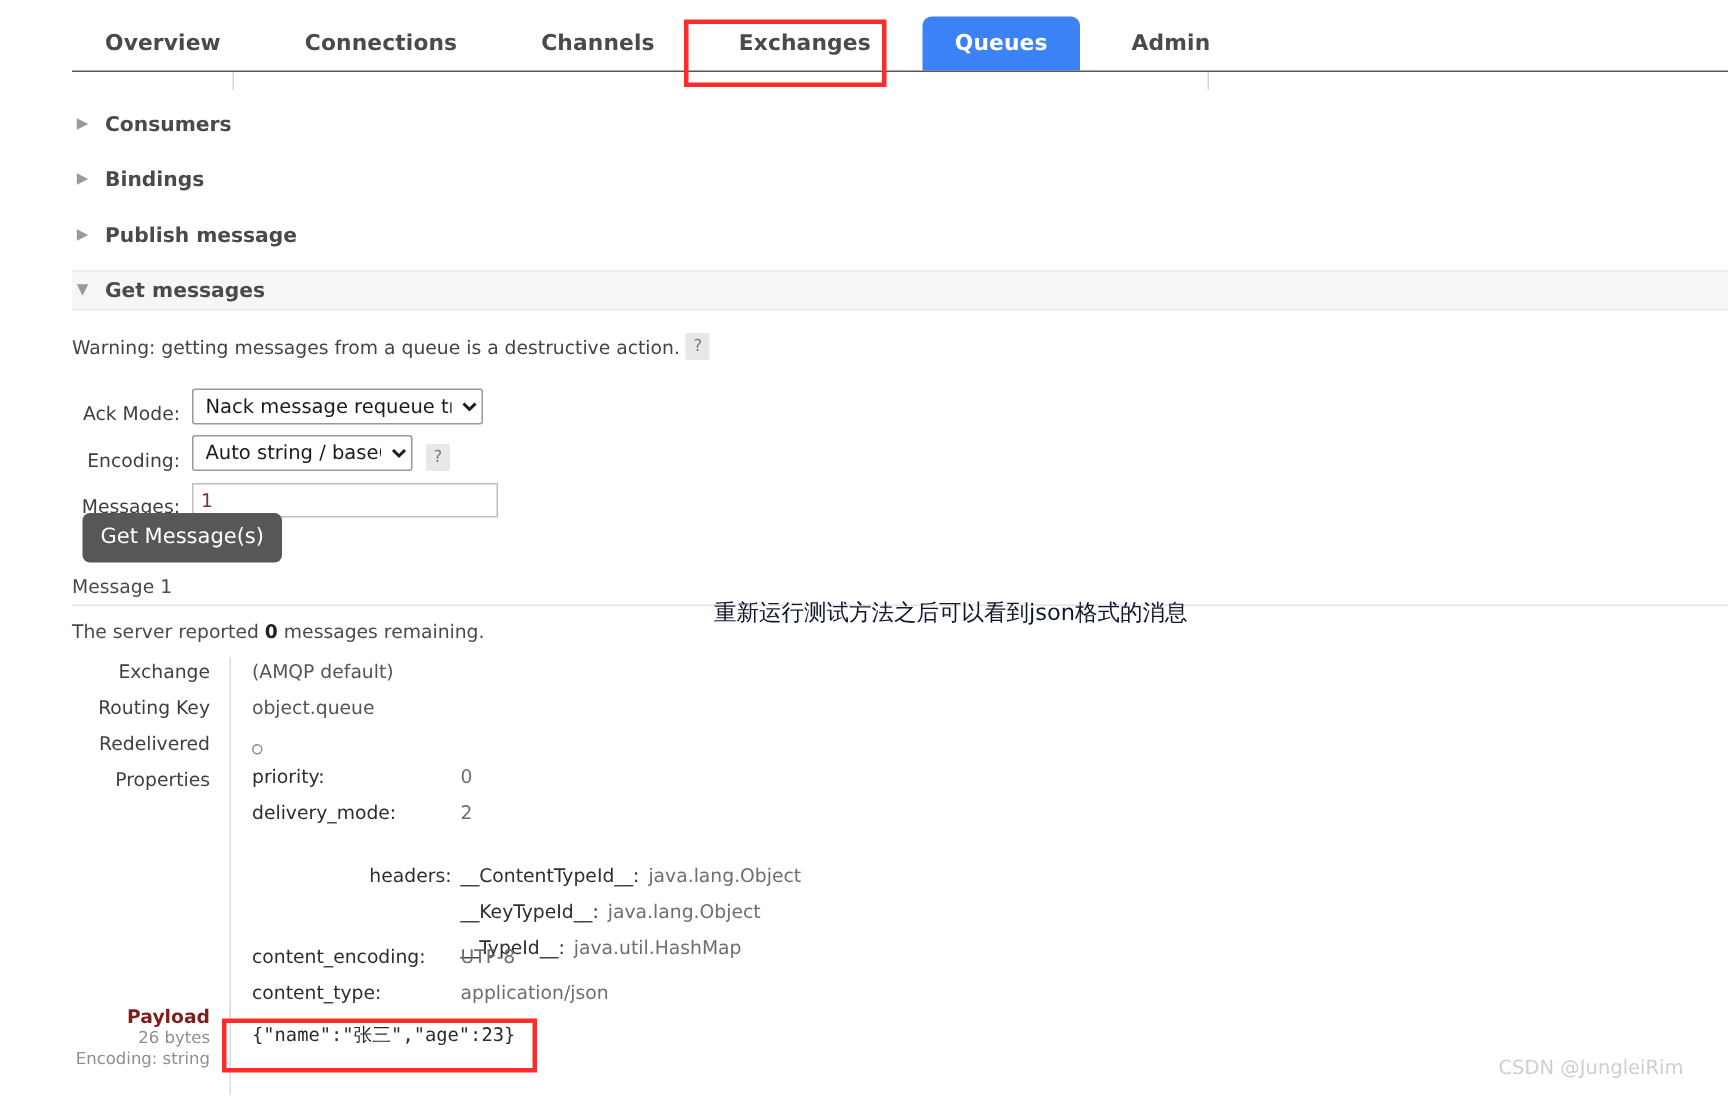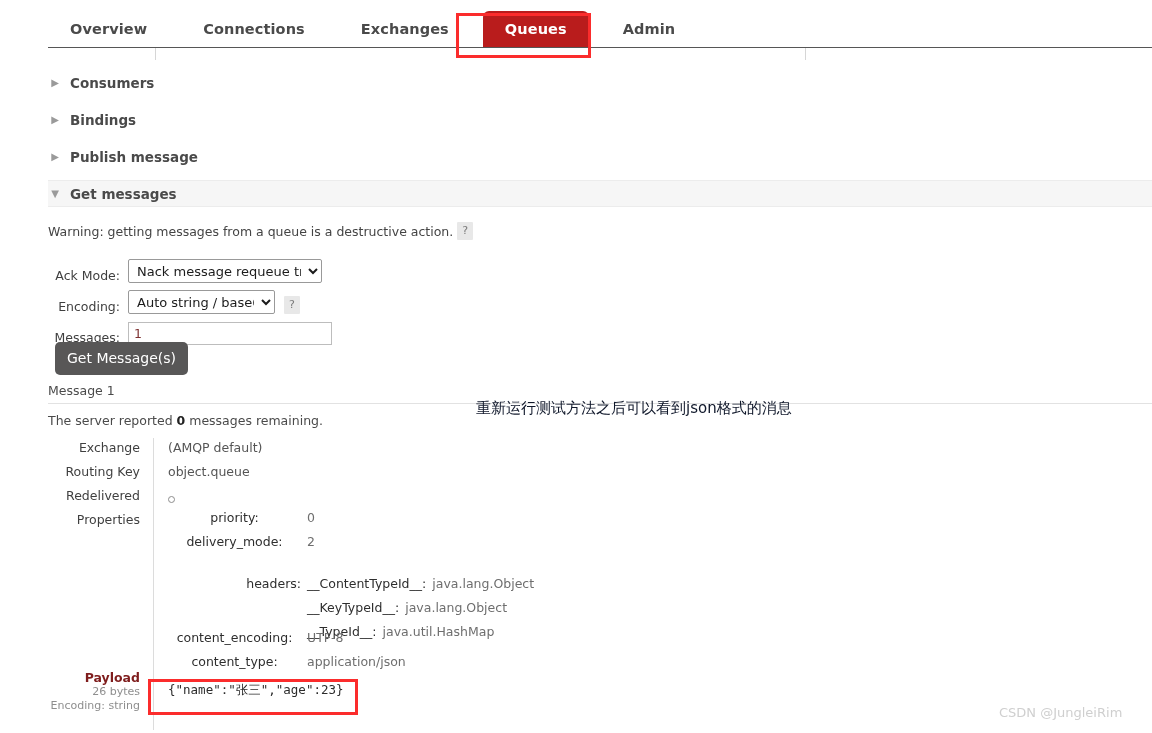--- a/index.html
+++ b/index.html
@@ -39,21 +39,21 @@
     font-family: "DejaVu Sans", "Liberation Sans", sans-serif;
     font-size: 14.5px;
     font-weight: bold;
     color: #4a4a4a;
     padding: 6px 22px 10px 22px;
     cursor: pointer;
     white-space: nowrap;
     letter-spacing: 0.1px;
   }
   .nav-item.selected {
-    background: #b91c1c;
+    background: #3b82f6;
     color: #ffffff;
     border-radius: 6px 6px 0 0;
     padding-top: 10px;
     padding-bottom: 10px;
     margin-bottom: 0px;
   }
   #nav-underline {
     position: absolute;
     left: 48px;
     top: 47px;
@@ -273,21 +273,21 @@
 
   
   #props-row .mval { padding-top: 0; }
   .prow {
     display: flex;
     align-items: baseline;
     height: 24px;
   }
   .pkey {
     width: 133px;
-    text-align: center;
+    text-align: left;
     padding-right: 6px;
     font-size: 12.5px;
     color: #2e2e2e;
     flex: none;
   }
   .pval {
     font-size: 12.5px;
     color: #6e6e6e;
   }
   .hkey {
@@ -361,20 +361,21 @@
     white-space: nowrap;
   }
 </style>
 </head>
 <body>
 
 <div id="topnav">
   <div id="navlist">
       <div class="nav-item">Overview</div>
       <div class="nav-item">Connections</div>
+      <div class="nav-item">Channels</div>
       <div class="nav-item">Exchanges</div>
       <div class="nav-item selected">Queues</div>
       <div class="nav-item">Admin</div>
     </div>
   <div id="nav-underline"></div>
   <div class="nav-tick" style="left:155px;"></div>
   <div class="nav-tick" style="left:805px;"></div>
 </div>
 <div class="annot-box" id="annot-queues" style="border-color: rgb(251, 44, 44);"></div>
 

